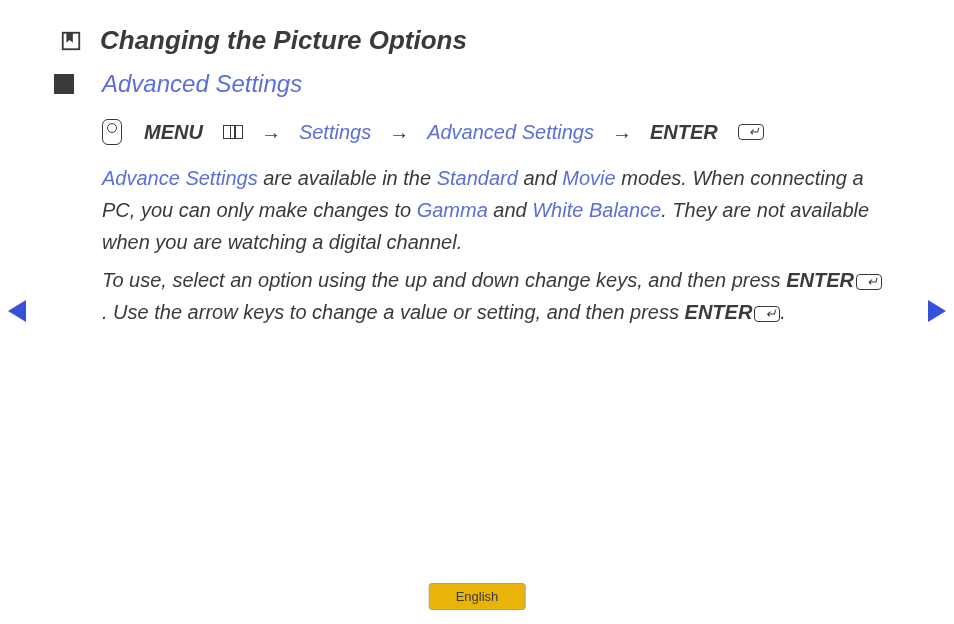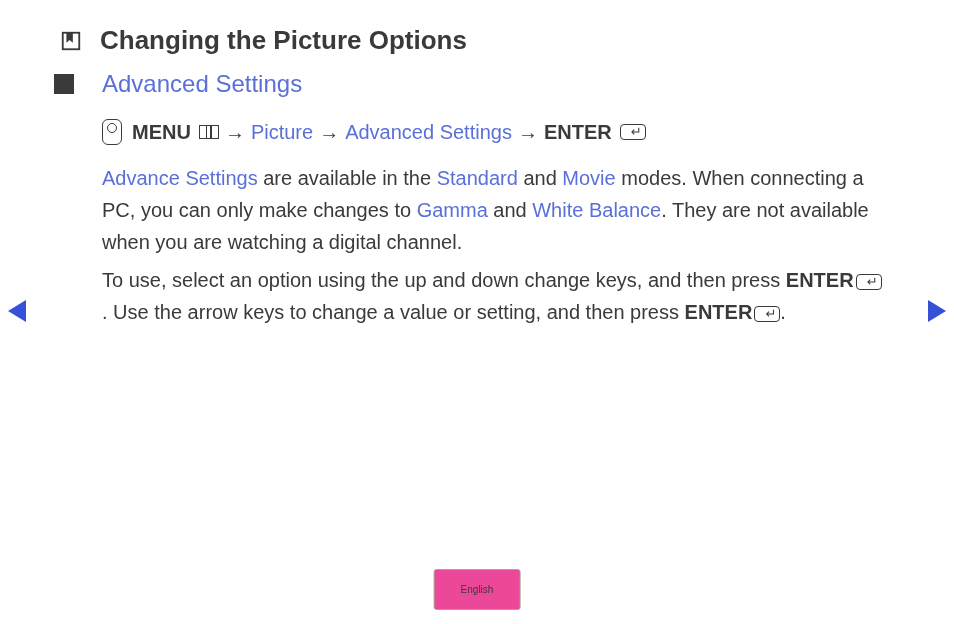--- a/index.html
+++ b/index.html
@@ -10,20 +10,21 @@
     body {
       font-family: Arial, Helvetica, sans-serif;
       width: 954px;
       height: 624px;
       background: #ffffff;
       position: relative;
       overflow: hidden;
     }
     .content {
       padding: 25px 70px 0 60px;
+      font-style: italic;
     }
     .title-row {
       display: flex;
       align-items: center;
       gap: 18px;
       margin-bottom: 14px;
     }
     .bookmark-icon {
       width: 22px;
       height: 22px;
@@ -54,21 +55,21 @@
     .body-block {
       margin-left: 42px;
       font-size: 20px;
       line-height: 1.6;
       color: #3a3a3a;
     }
     .nav-line {
       display: flex;
       align-items: center;
       flex-wrap: wrap;
-      gap: 6px;
+      gap: 18px;
       margin-bottom: 14px;
       font-size: 20px;
     }
     .remote-icon {
       width: 20px;
       height: 26px;
       border: 1.5px solid #3a3a3a;
       border-radius: 6px;
       position: relative;
       margin-right: 4px;
@@ -163,25 +164,25 @@
       height: 0;
       border-top: 11px solid transparent;
       border-bottom: 11px solid transparent;
       border-left: 18px solid #3651d8;
     }
     .footer-lang {
       position: absolute;
       bottom: 14px;
       left: 50%;
       transform: translateX(-50%);
-      background: #ec4899;
+      background: #eab308;
       border: 1px solid #a8a490;
       border-radius: 3px;
-      padding: 14px 26px;
-      font-size: 10px;
+      padding: 5px 26px;
+      font-size: 13px;
       color: #3a3a3a;
     }
   </style>
 </head>
 <body>
 
 <div class="content">
 
   <div class="title-row">
     <svg class="bookmark-icon" viewBox="0 0 24 24">
@@ -196,21 +197,21 @@
     <div class="section-title">Advanced Settings</div>
   </div>
 
   <div class="body-block">
 
     <div class="nav-line">
       <span class="remote-icon"></span>
       <span class="menu-bold">MENU</span>
         <span class="menu-box-icon"></span>
       <span>→</span>
-      <span class="link">Picture</span>
+      <span class="link">Settings</span>
       <span>→</span>
       <span class="link">Advanced Settings</span>
       <span>→</span>
       <span class="menu-bold">ENTER</span>
         <span class="enter-icon"></span>
     </div>
 
     <p class="para">
       <span class="link">Advance Settings</span><span> are available in the </span><span class="link">Standard</span><span> and </span><span class="link">Movie</span><span> modes. When connecting a PC, you can only make changes to </span><span class="link">Gamma</span><span> and </span><span class="link">White Balance</span><span>. They are not available when you are watching a digital channel.</span>
     </p>

